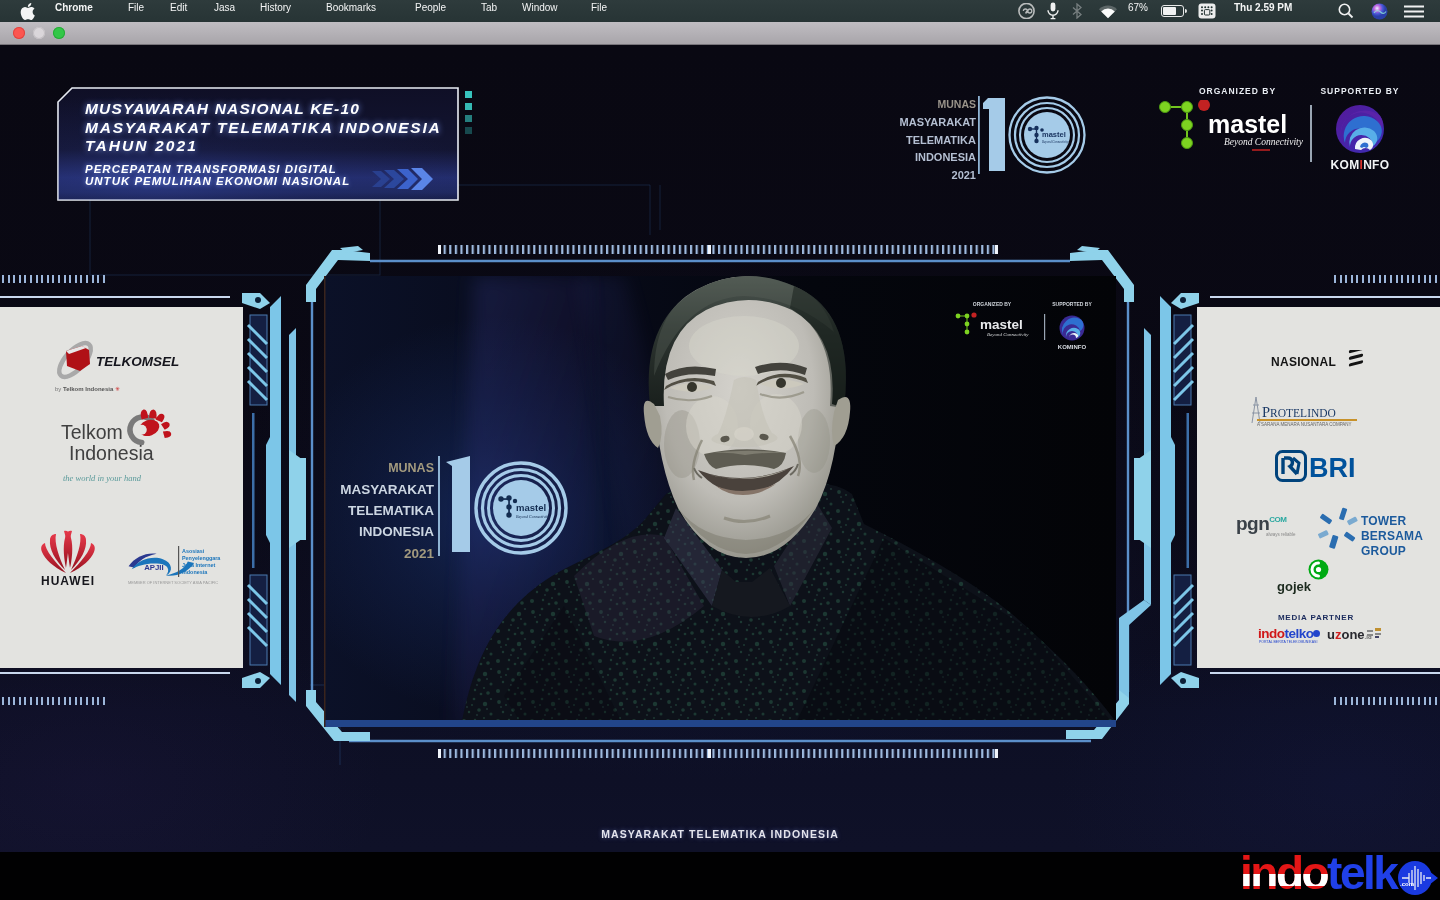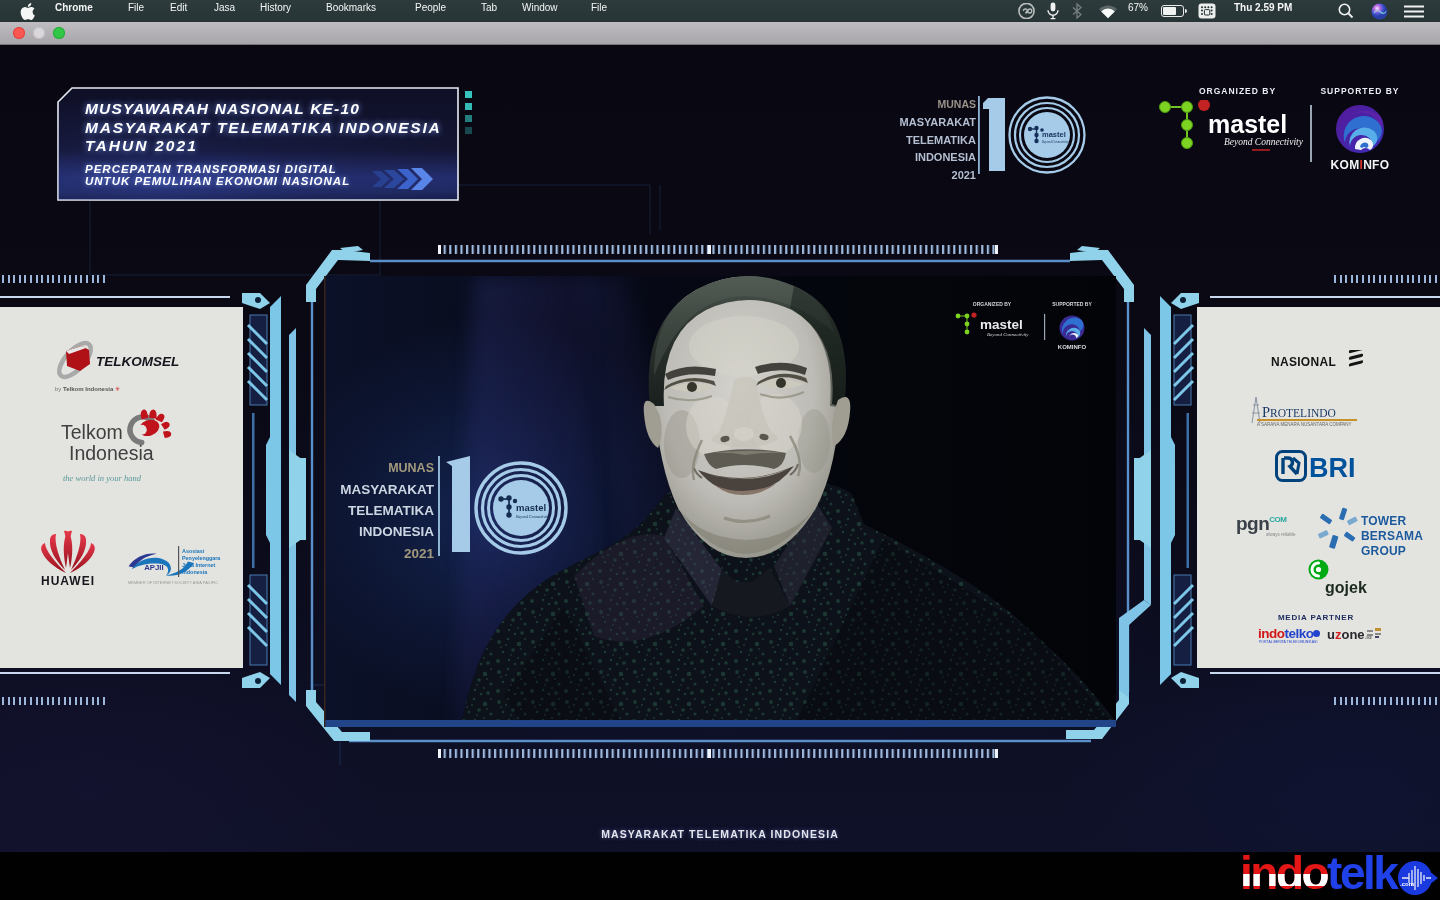--- a/index.html
+++ b/index.html
@@ -363,21 +363,21 @@
           <rect x="18" y="0" width="5" height="12" rx="1" transform="rotate(305 20 21)"></rect>
         </g>
       </svg>
   <div class="abs" style="left:1361px;top:469px;font-size:12px;font-weight:bold;color:#1c5a9c;line-height:15px;letter-spacing:.2px">TOWER<br>BERSAMA<br>GROUP</div>
 
   <svg class="abs" style="left:1308px;top:514px" width="21" height="21" viewBox="0 0 21 21">
         <circle cx="10.5" cy="10.5" r="10" fill="#00aa13"></circle>
         <path d="M10.5 4a6.5 6.5 0 0 0 0 13" fill="none" stroke="#fff" stroke-width="3" stroke-linecap="round"></path>
         <circle cx="10.5" cy="10.5" r="2.6" fill="#fff"></circle>
       </svg>
-  <div class="abs" style="left:1325px;top:534px;width:60px;text-align:left;font-size:16px;font-weight:bold;color:#1c2a1e">gojek</div>
+  <div class="abs" style="left:1264px;top:534px;width:60px;text-align:center;font-size:13px;font-weight:bold;color:#1c2a1e">gojek</div>
 
   <div class="abs" style="left:1256px;top:568px;width:120px;text-align:center;font-size:8px;font-weight:bold;color:#1a2a5c;letter-spacing:.8px">MEDIA PARTNER</div>
   <div class="abs" style="left:1258px;top:581px;font-size:13.5px;font-weight:bold;letter-spacing:-.5px"><span style="color:#d01818">indo</span><span style="color:#2244cc">telko</span><span style="display:inline-block;width:7px;height:7px;border-radius:50%;background:#2244cc;margin-left:-1px;margin-bottom:1px"></span></div>
   <div class="abs" style="left:1259px;top:595px;font-size:3.5px;color:#2244cc">PORTAL BERITA TELEKOMUNIKASI</div>
   <div class="abs" style="left:1327px;top:582px;font-size:13px;font-weight:bold;color:#28282e">u<span style="color:#d02020">z</span>one<span style="font-size:6px;color:#666">.id</span></div>
   <svg class="abs" style="left:1367px;top:583px" width="14" height="11" viewBox="0 0 14 11">
         <g fill="#888">
           <rect x="0" y="2" width="6" height="2"></rect>
           <rect x="0" y="6" width="6" height="2"></rect>
           <rect x="8" y="0" width="6" height="3" fill="#c09030"></rect>

